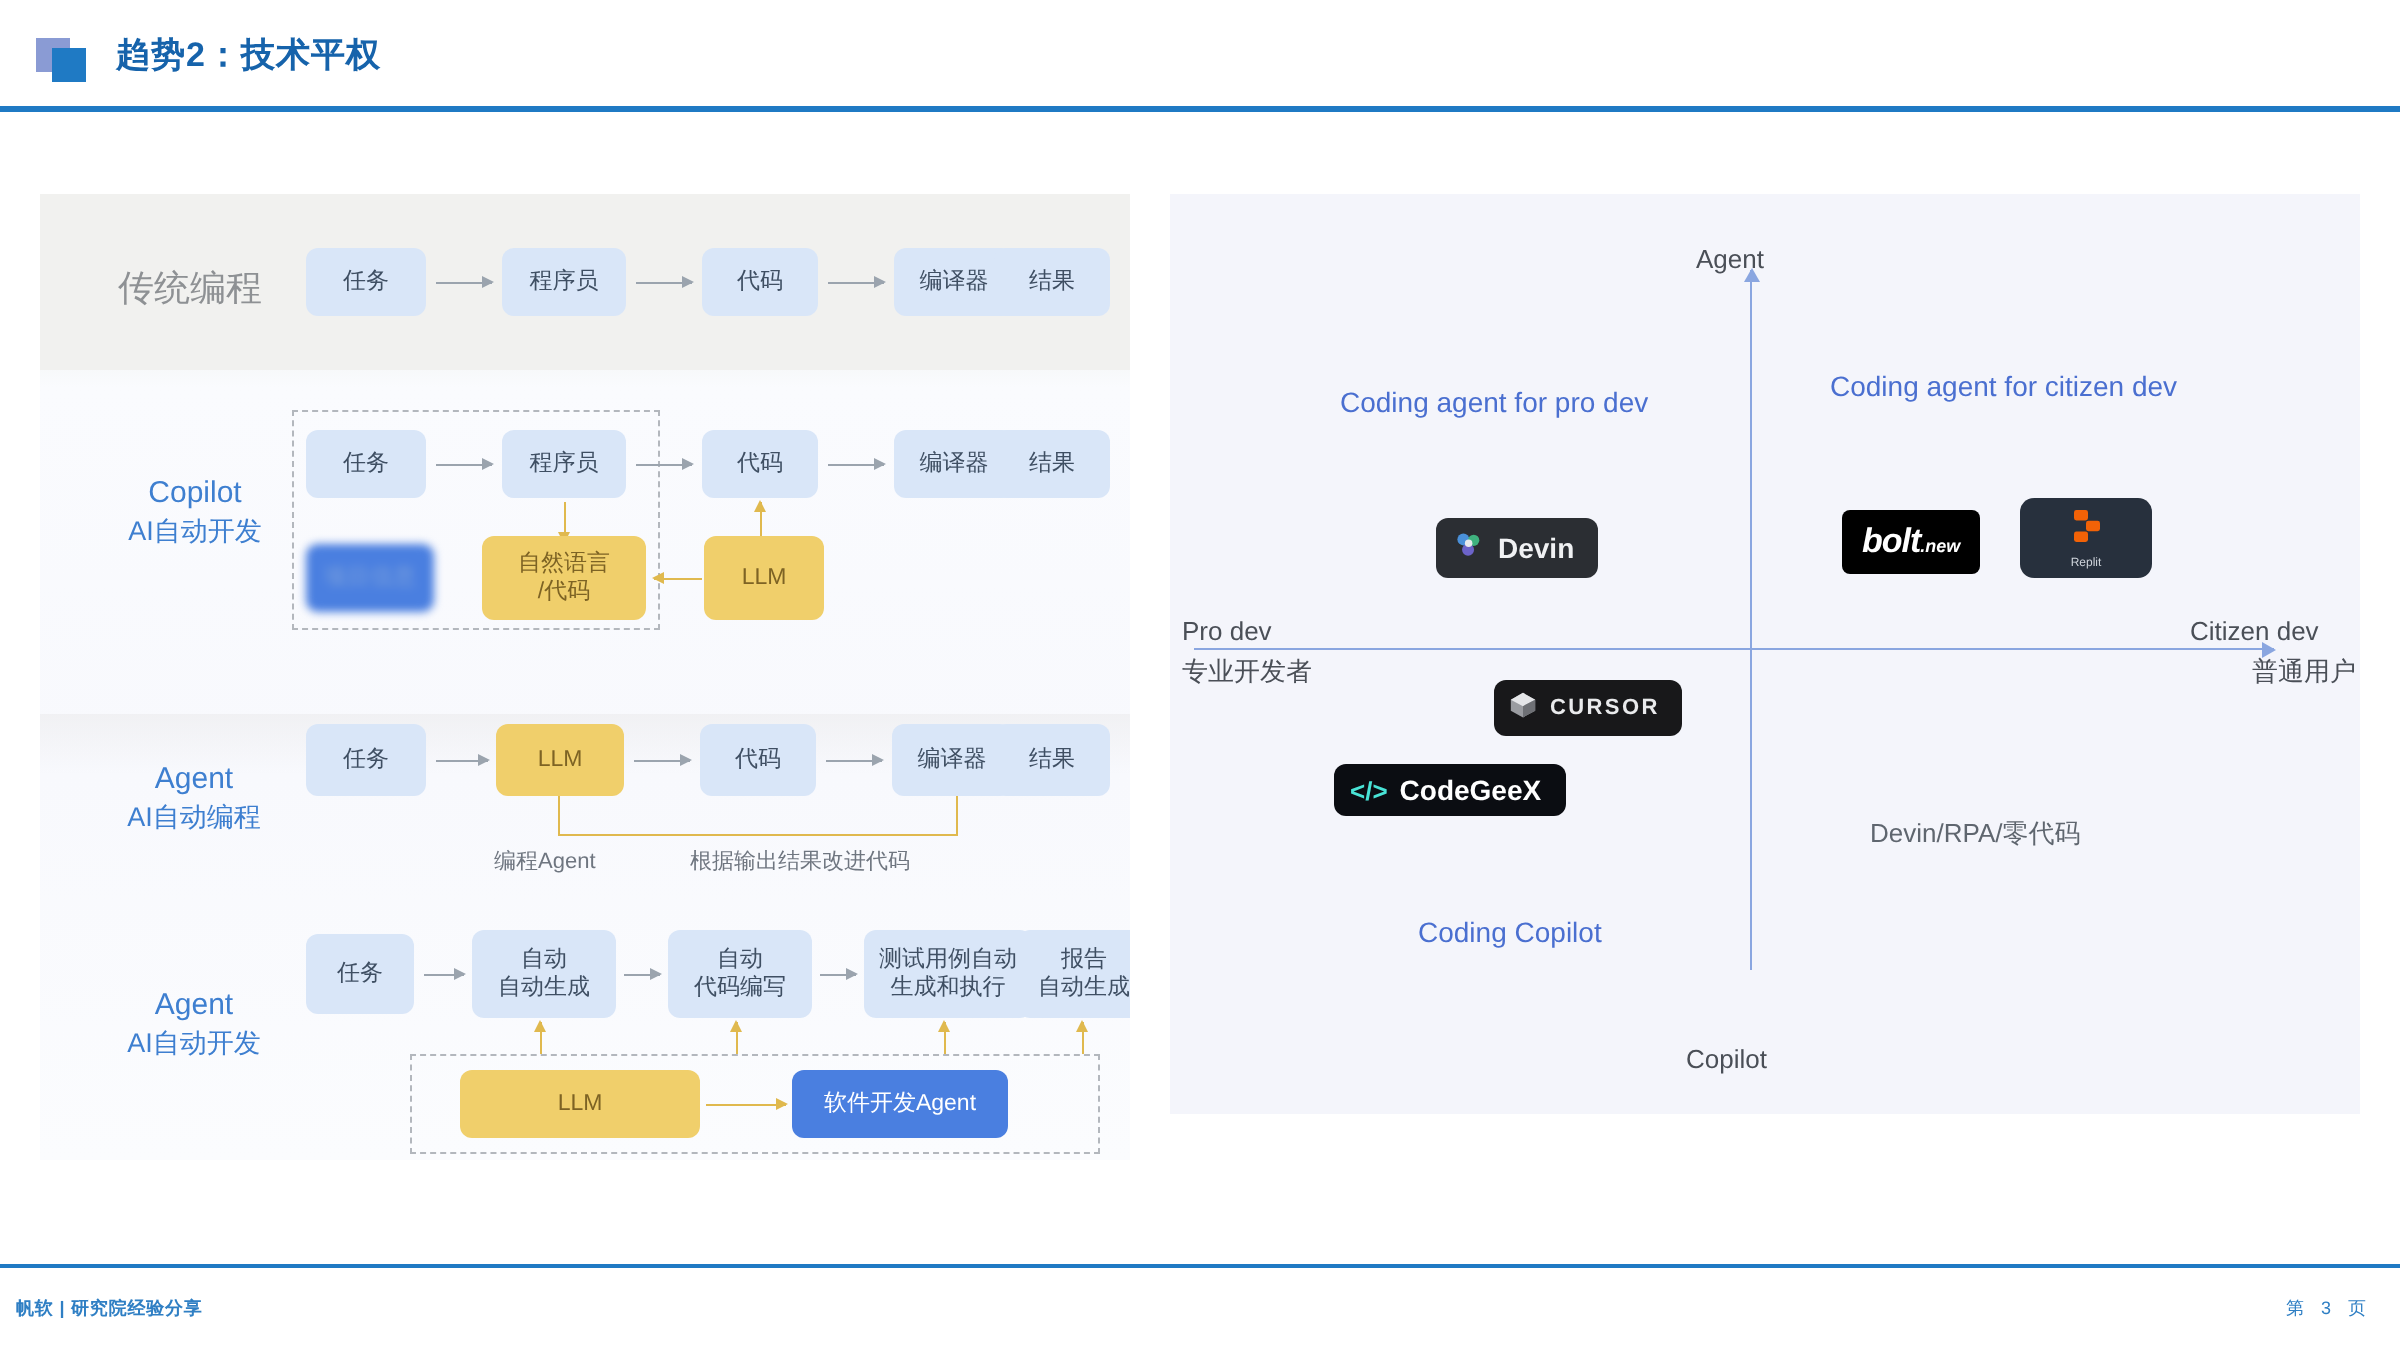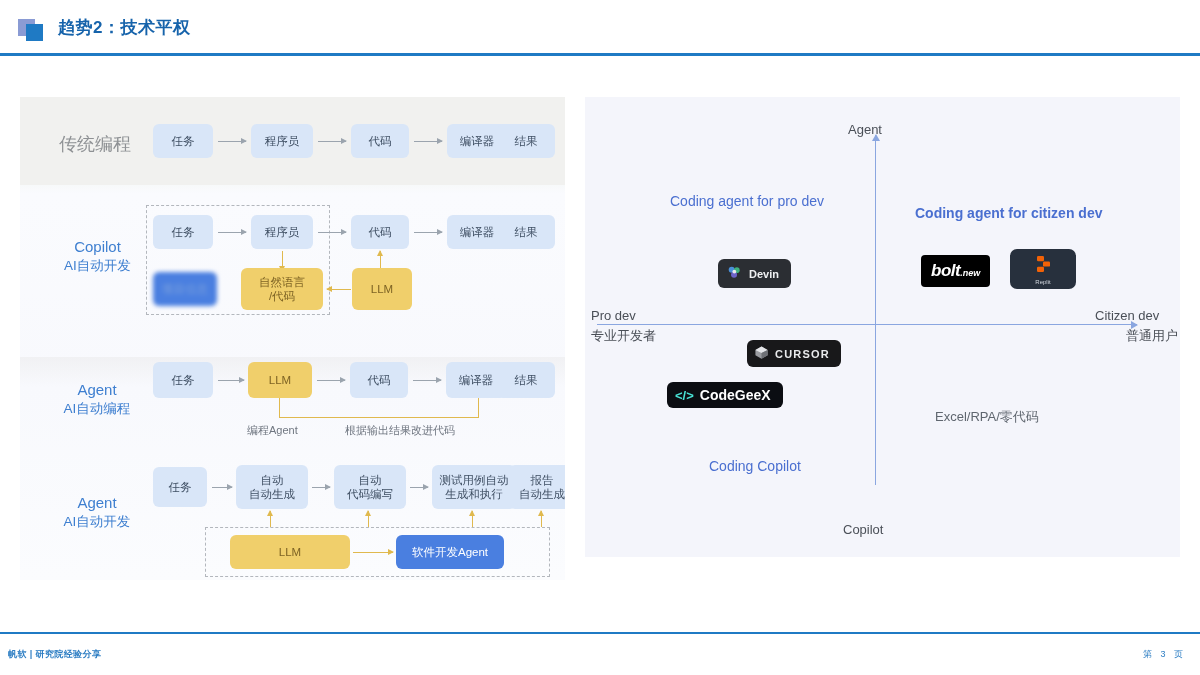--- a/index.html
+++ b/index.html
@@ -119,21 +119,21 @@
     border-left: 7px solid #8aa6e0;
     border-top: 4px solid transparent; border-bottom: 4px solid transparent;
   }
   .axis-cap { position: absolute; font-size: 13px; color: #4a4f57; white-space: nowrap; }
   .quad-label { position: absolute; font-size: 14px; color: #4a6fd0; white-space: nowrap; }
   .quad-note { position: absolute; font-size: 13px; color: #5f666f; white-space: nowrap; }
 
   .logo { position: absolute; display: flex; align-items: center; border-radius: 6px; }
   .logo-devin {
     background: #2b2e33; padding: 6px 12px 6px 9px; gap: 7px;
-    color: #f0f1f3; font-size: 11px; font-weight: bold;
+    color: #f0f1f3; font-size: 14px; font-weight: bold;
   }
   .logo-bolt {
     background: #000000; padding: 6px 10px; border-radius: 4px;
     color: #ffffff; font-weight: bold; font-style: italic; font-size: 17px;
     letter-spacing: -0.5px; align-items: baseline;
   }
   .logo-bolt .suffix { font-size: 9px; font-style: italic; letter-spacing: 0; }
   .logo-replit {
     background: #27303d; border-radius: 7px; width: 66px; height: 40px;
     flex-direction: column; align-items: center; justify-content: center; gap: 1px;
@@ -275,23 +275,23 @@
   <div class="axis-h"></div>
 
   <div class="axis-cap" style="left:263px; top:25px;">Agent</div>
   <div class="axis-cap" style="left:258px; top:425px;">Copilot</div>
   <div class="axis-cap" style="left:6px; top:211px;">Pro dev</div>
   <div class="axis-cap" style="left:6px; top:230px;">专业开发者</div>
   <div class="axis-cap" style="left:510px; top:211px;">Citizen dev</div>
   <div class="axis-cap" style="left:541px; top:230px;">普通用户</div>
 
   <div class="quad-label" style="left:85px; top:96px;">Coding agent for pro dev</div>
-  <div class="quad-label" style="left:330px; top:108px;font-weight:bold;">Coding agent for citizen dev</div>
+  <div class="quad-label" style="left:330px; top:88px;">Coding agent for citizen dev</div>
   <div class="quad-label" style="left:124px; top:361px;">Coding Copilot</div>
-  <div class="quad-note" style="left:350px; top:311px;">Excel/RPA/零代码</div>
+  <div class="quad-note" style="left:350px; top:311px;">Devin/RPA/零代码</div>
 
   <div class="logo logo-devin" style="left:133px; top:162px;">
     <span>
       <svg width="15" height="15" viewBox="0 0 16 16">
         <circle cx="5" cy="5" r="3.2" fill="#4a90d9"></circle>
         <circle cx="10.5" cy="5.5" r="3" fill="#3fb27f"></circle>
         <circle cx="7.5" cy="10.5" r="3.2" fill="#6c63c9"></circle>
         <circle cx="7.8" cy="7" r="2" fill="#e8e9ec"></circle>
       </svg>
     </span>

